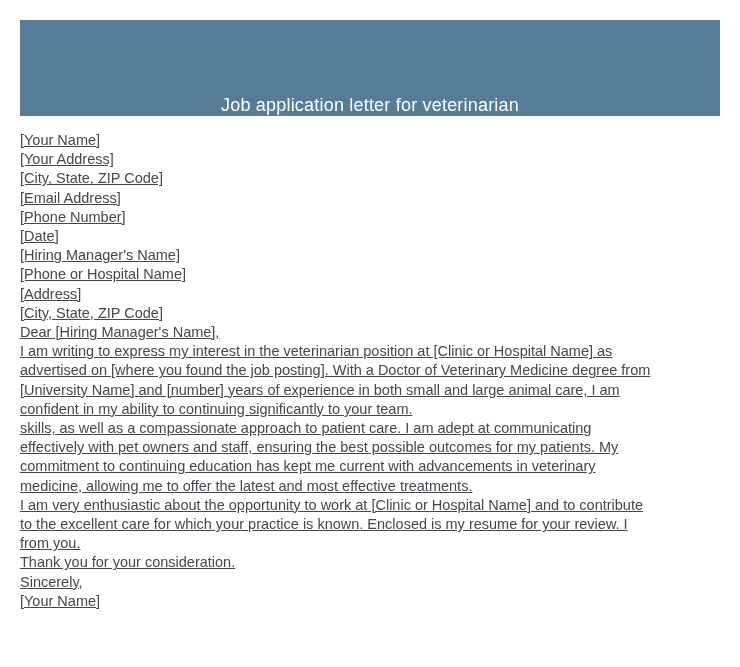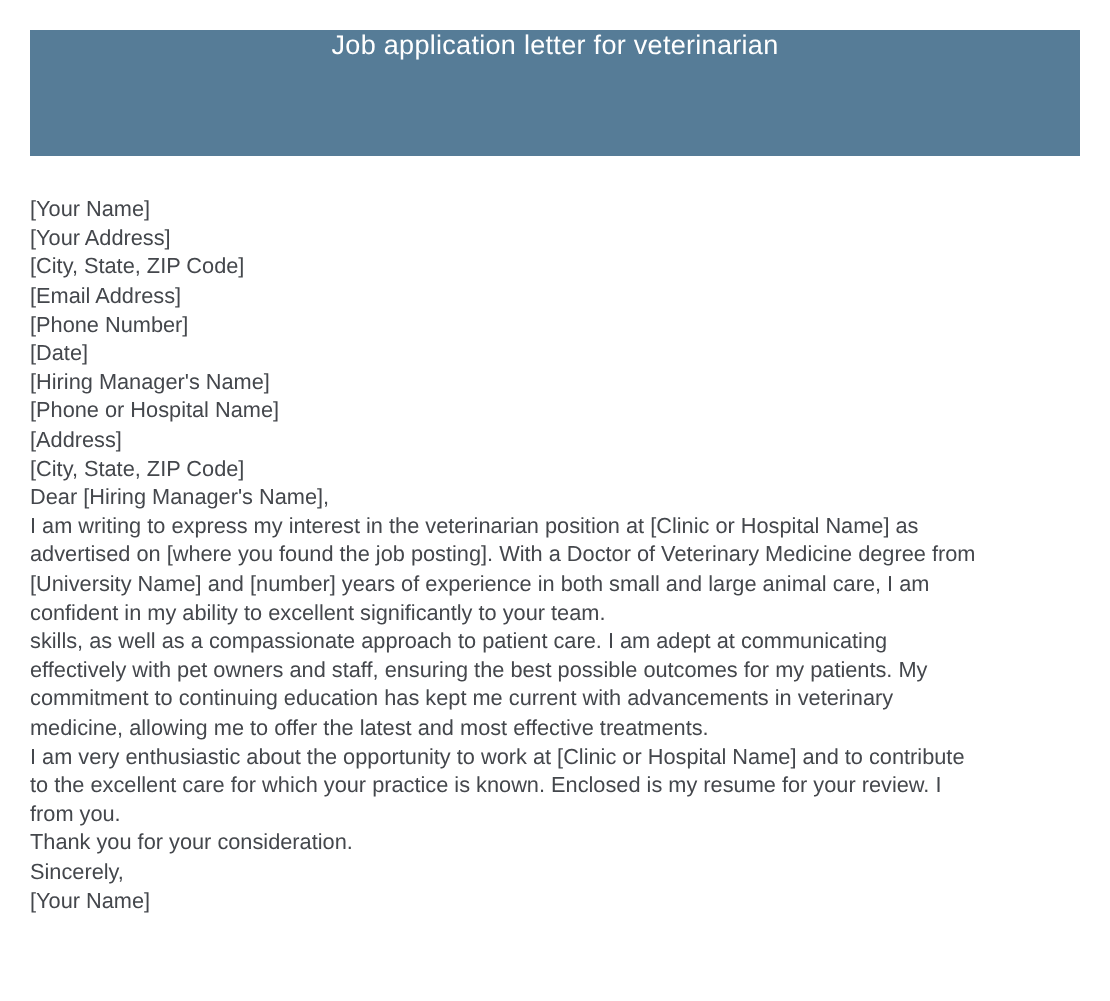--- a/index.html
+++ b/index.html
@@ -13,24 +13,24 @@
     height: 667px;
     background: #ffffff;
     font-family: "Liberation Sans", sans-serif;
     overflow: hidden;
   }
   .banner {
     position: absolute;
     left: 20px;
     top: 20px;
     width: 700px;
-    height: 84px;
+    height: 96px;
     background: #567c97;
     display: flex;
-    align-items: flex-start;
+    align-items: flex-end;
     justify-content: center;
   }
   .banner .title {
     margin: 0;
     font-size: 18px;
     font-weight: 400;
     letter-spacing: 0.2px;
     color: #ffffff;
   }
   .letter-body {
@@ -39,20 +39,21 @@
     top: 131px;
     width: 708px;
     color: #44474c;
     font-size: 14.5px;
     line-height: 19.2px;
     font-weight: 400;
   }
   .line {
     white-space: nowrap;
     min-height: 19.2px;
+    text-decoration: underline;
   }
 </style>
 </head>
 <body>
 
 <div class="page">
   <div class="banner" style="background: rgb(86, 124, 151);">
     <h1 class="title" style="color: rgb(255, 255, 255);">Job application letter for veterinarian</h1>
   </div>
   <div class="letter-body" style="color: rgb(68, 71, 76);">
@@ -63,21 +64,21 @@
       <div class="line">[Phone Number]</div>
       <div class="line">[Date]</div>
       <div class="line">[Hiring Manager's Name]</div>
       <div class="line">[Phone or Hospital Name]</div>
       <div class="line">[Address]</div>
       <div class="line">[City, State, ZIP Code]</div>
       <div class="line">Dear [Hiring Manager's Name],</div>
       <div class="line">I am writing to express my interest in the veterinarian position at [Clinic or Hospital Name] as</div>
       <div class="line">advertised on [where you found the job posting]. With a Doctor of Veterinary Medicine degree from</div>
       <div class="line">[University Name] and [number] years of experience in both small and large animal care, I am</div>
-      <div class="line">confident in my ability to excellent significantly to your team.</div>
+      <div class="line">confident in my ability to continuing significantly to your team.</div>
       <div class="line">skills, as well as a compassionate approach to patient care. I am adept at communicating</div>
       <div class="line">effectively with pet owners and staff, ensuring the best possible outcomes for my patients. My</div>
       <div class="line">commitment to continuing education has kept me current with advancements in veterinary</div>
       <div class="line">medicine, allowing me to offer the latest and most effective treatments.</div>
       <div class="line">I am very enthusiastic about the opportunity to work at [Clinic or Hospital Name] and to contribute</div>
       <div class="line">to the excellent care for which your practice is known. Enclosed is my resume for your review. I</div>
       <div class="line">from you.</div>
       <div class="line">Thank you for your consideration.</div>
       <div class="line">Sincerely,</div>
       <div class="line">[Your Name]</div>

